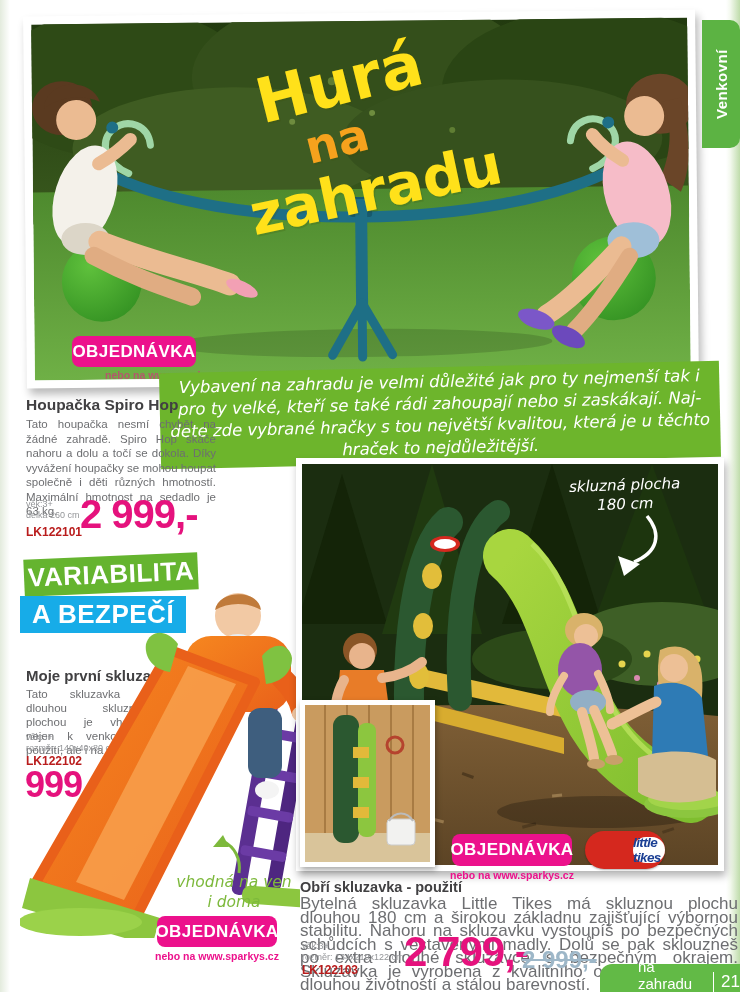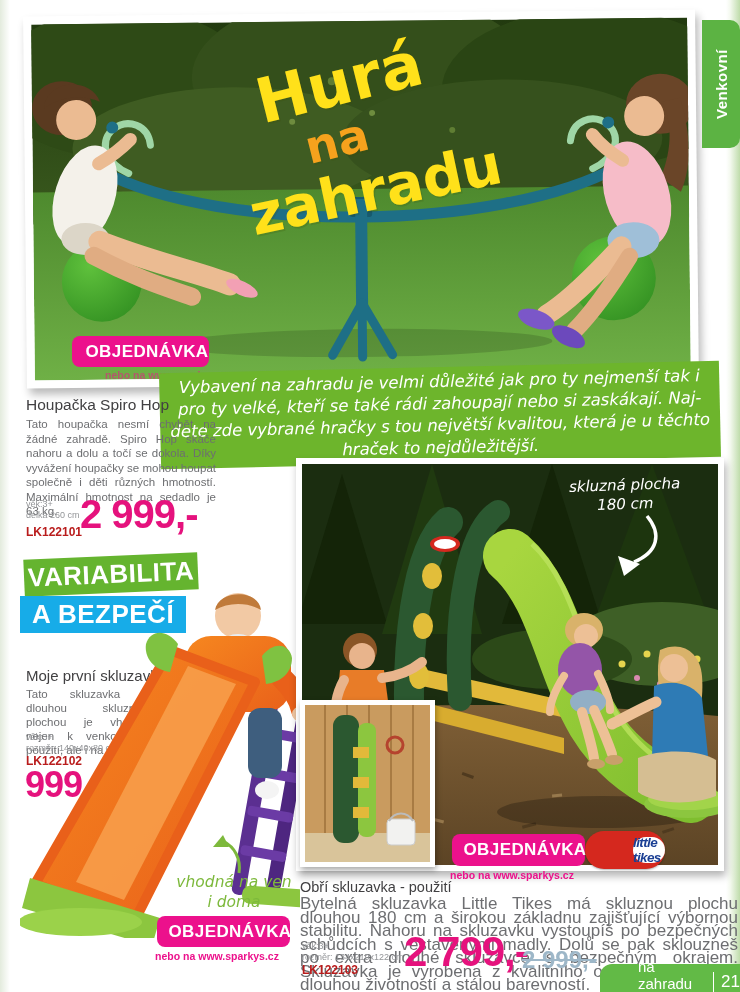--- a/index.html
+++ b/index.html
@@ -23,36 +23,36 @@
   .ht2{left:305px;top:118px;font-size:46px;color:#F6A21D;transform:rotate(-14deg);}
   .ht3{left:248px;top:162px;font-size:56px;transform:rotate(-12deg);}
 
   
   .side-tab{left:702px;top:20px;width:38px;height:128px;background:#5CB343;border-radius:10px 0 0 10px;
             display:flex;align-items:center;justify-content:center;writing-mode:vertical-rl;transform:rotate(180deg);
             color:#fff;font-weight:700;font-size:15px;letter-spacing:.5px;}
 
   
   .btn-order{display:flex;align-items:center;justify-content:center;background:#EC118C;color:#fff;
-             font-weight:700;font-size:17px;letter-spacing:.4px;border-radius:8px;cursor:pointer;padding-left:13px;}
+             font-weight:700;font-size:17px;letter-spacing:.4px;border-radius:8px;cursor:pointer;}
   .btn1{left:72px;top:336px;width:124px;height:31px;}
   .btn2{left:157px;top:916px;width:120px;height:31px;}
   .btn3{left:452px;top:834px;width:120px;height:32px;}
   .order-note{color:#EC118C;font-weight:700;font-size:10.5px;text-align:center;}
   .note1{left:92px;top:369px;width:150px;opacity:.55;}
   .note2{left:148px;top:950px;width:138px;}
   .note3{left:444px;top:869px;width:136px;}
 
   
   .intro-box{left:160px;top:367px;width:560px;height:96px;background:#6DB52C;transform:rotate(-1.3deg);
              color:#fff;font-family:"DejaVu Sans",sans-serif;font-style:italic;font-size:16.5px;line-height:22px;
              display:flex;align-items:center;justify-content:center;text-align:center;box-sizing:border-box;padding:4px 8px;}
 
   
-  .p-name{font-weight:400;color:#414042;}
+  .p-name{font-weight:700;color:#414042;}
   .p-desc{color:#6D6E71;text-align:justify;}
   .p-small{color:#939598;font-size:9px;line-height:11px;}
   .p-code{font-weight:700;color:#b91c1c;font-size:12px;}
   .p-price{font-weight:700;color:#E5127D;letter-spacing:-1px;}
 
   .p1-name{left:26px;top:396px;font-size:15.5px;}
   .p1-desc{left:26px;top:417px;width:190px;font-size:11.5px;line-height:14.5px;}
   .p1-small{left:26px;top:499px;}
   .p1-code{left:26px;top:525px;}
   .p1-price{left:80px;top:492px;font-size:40px;}

